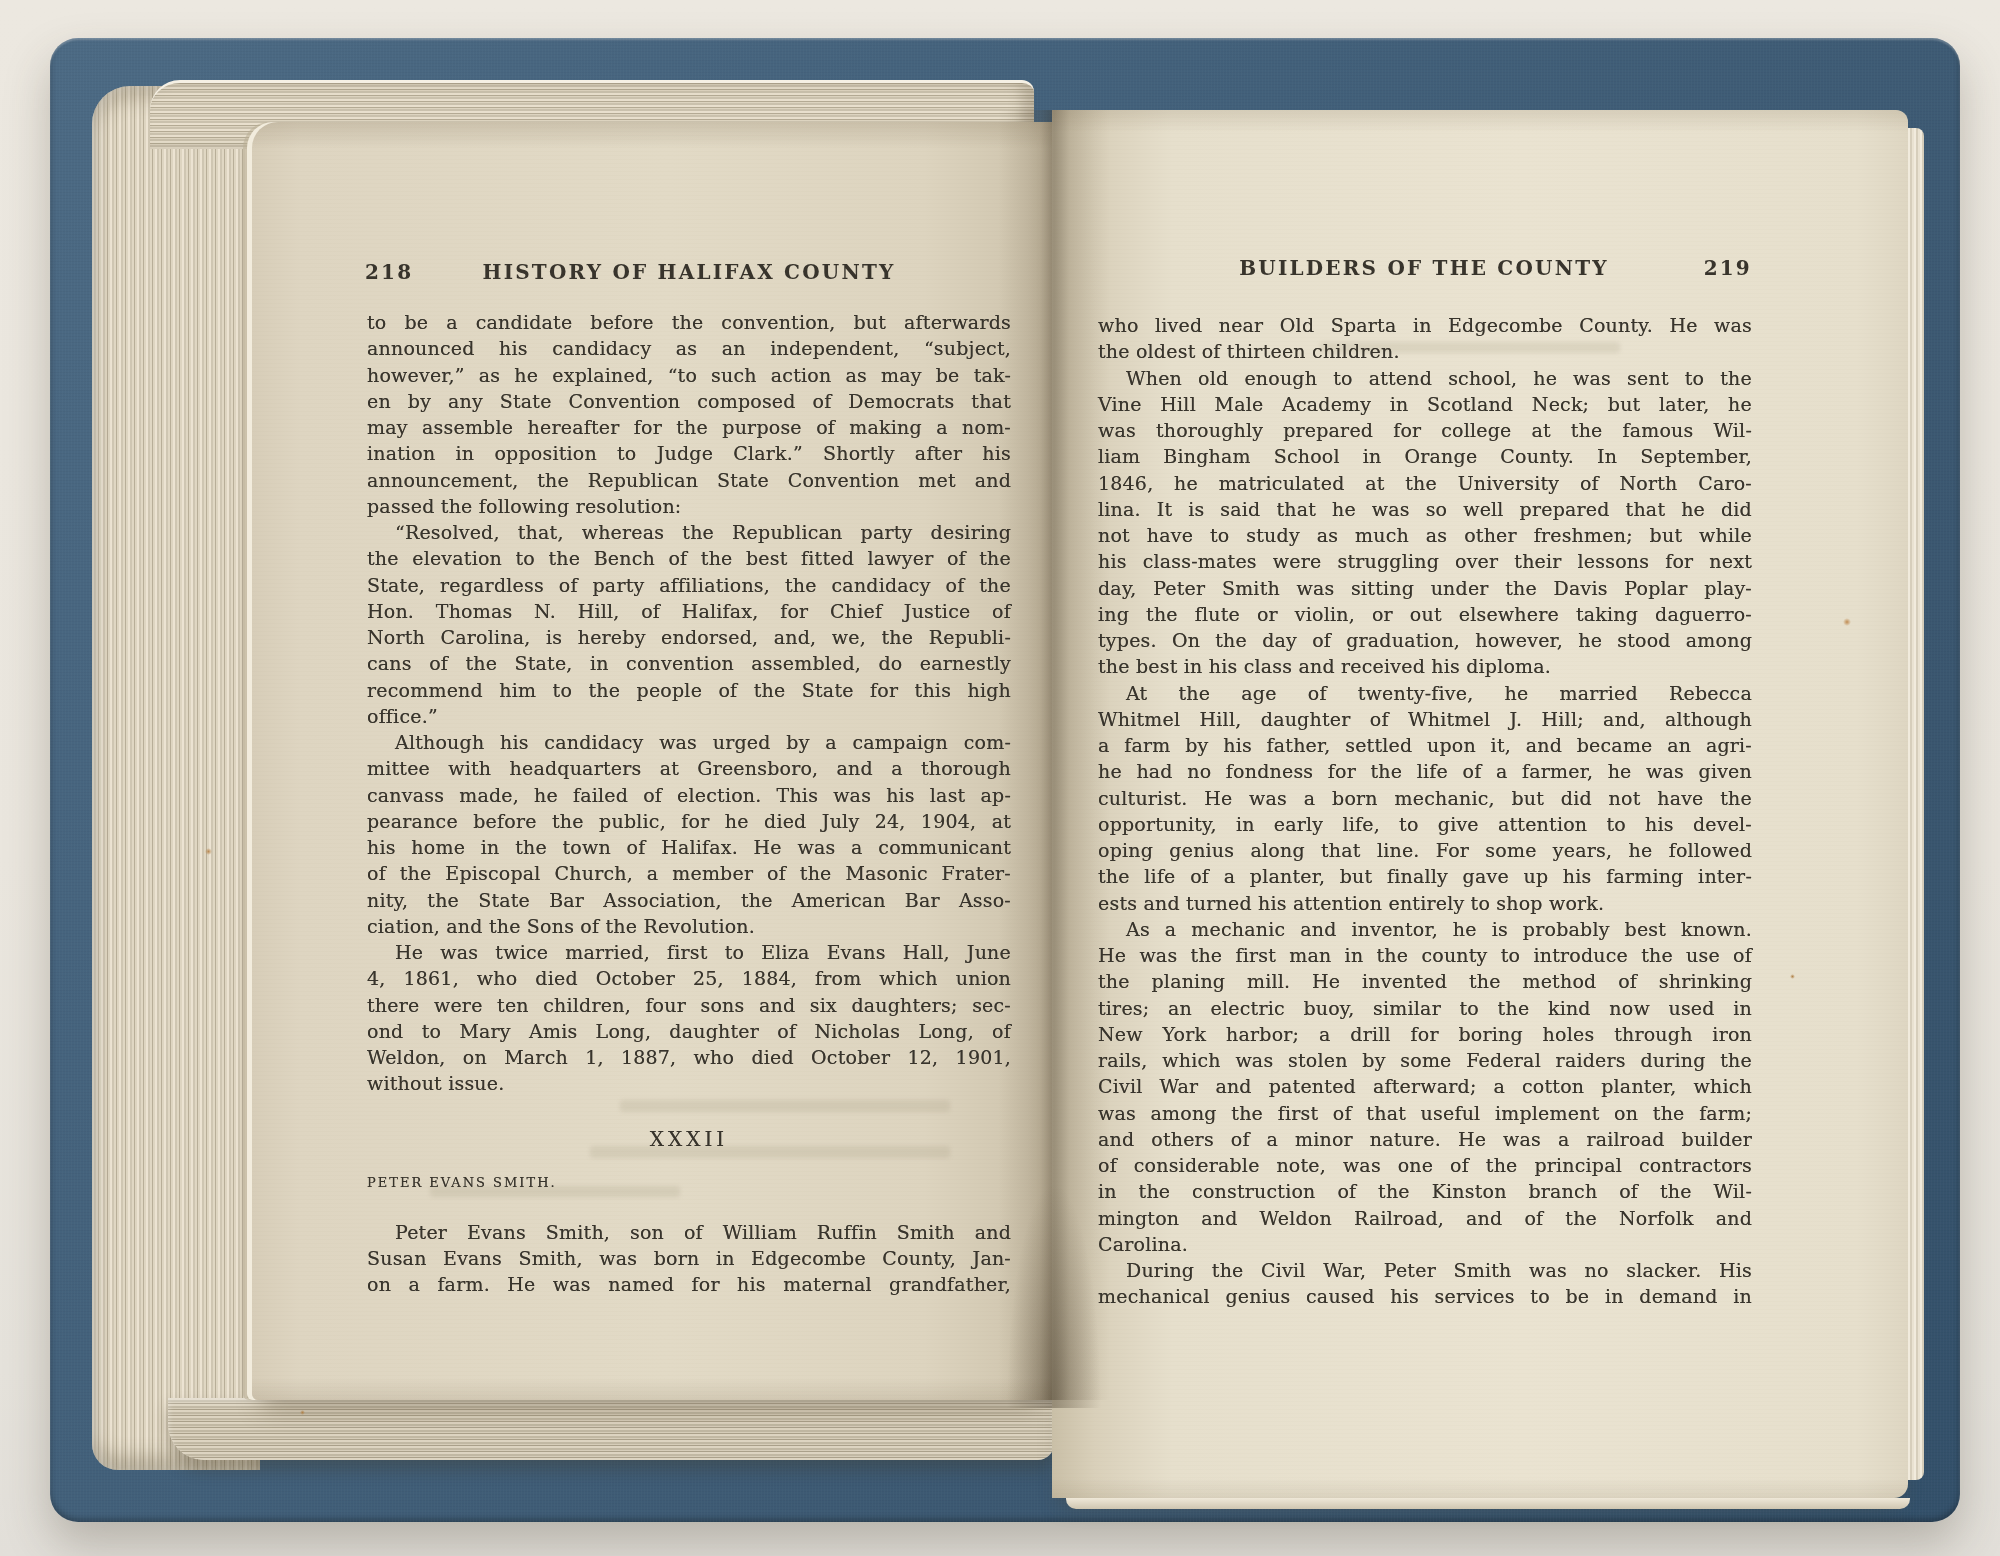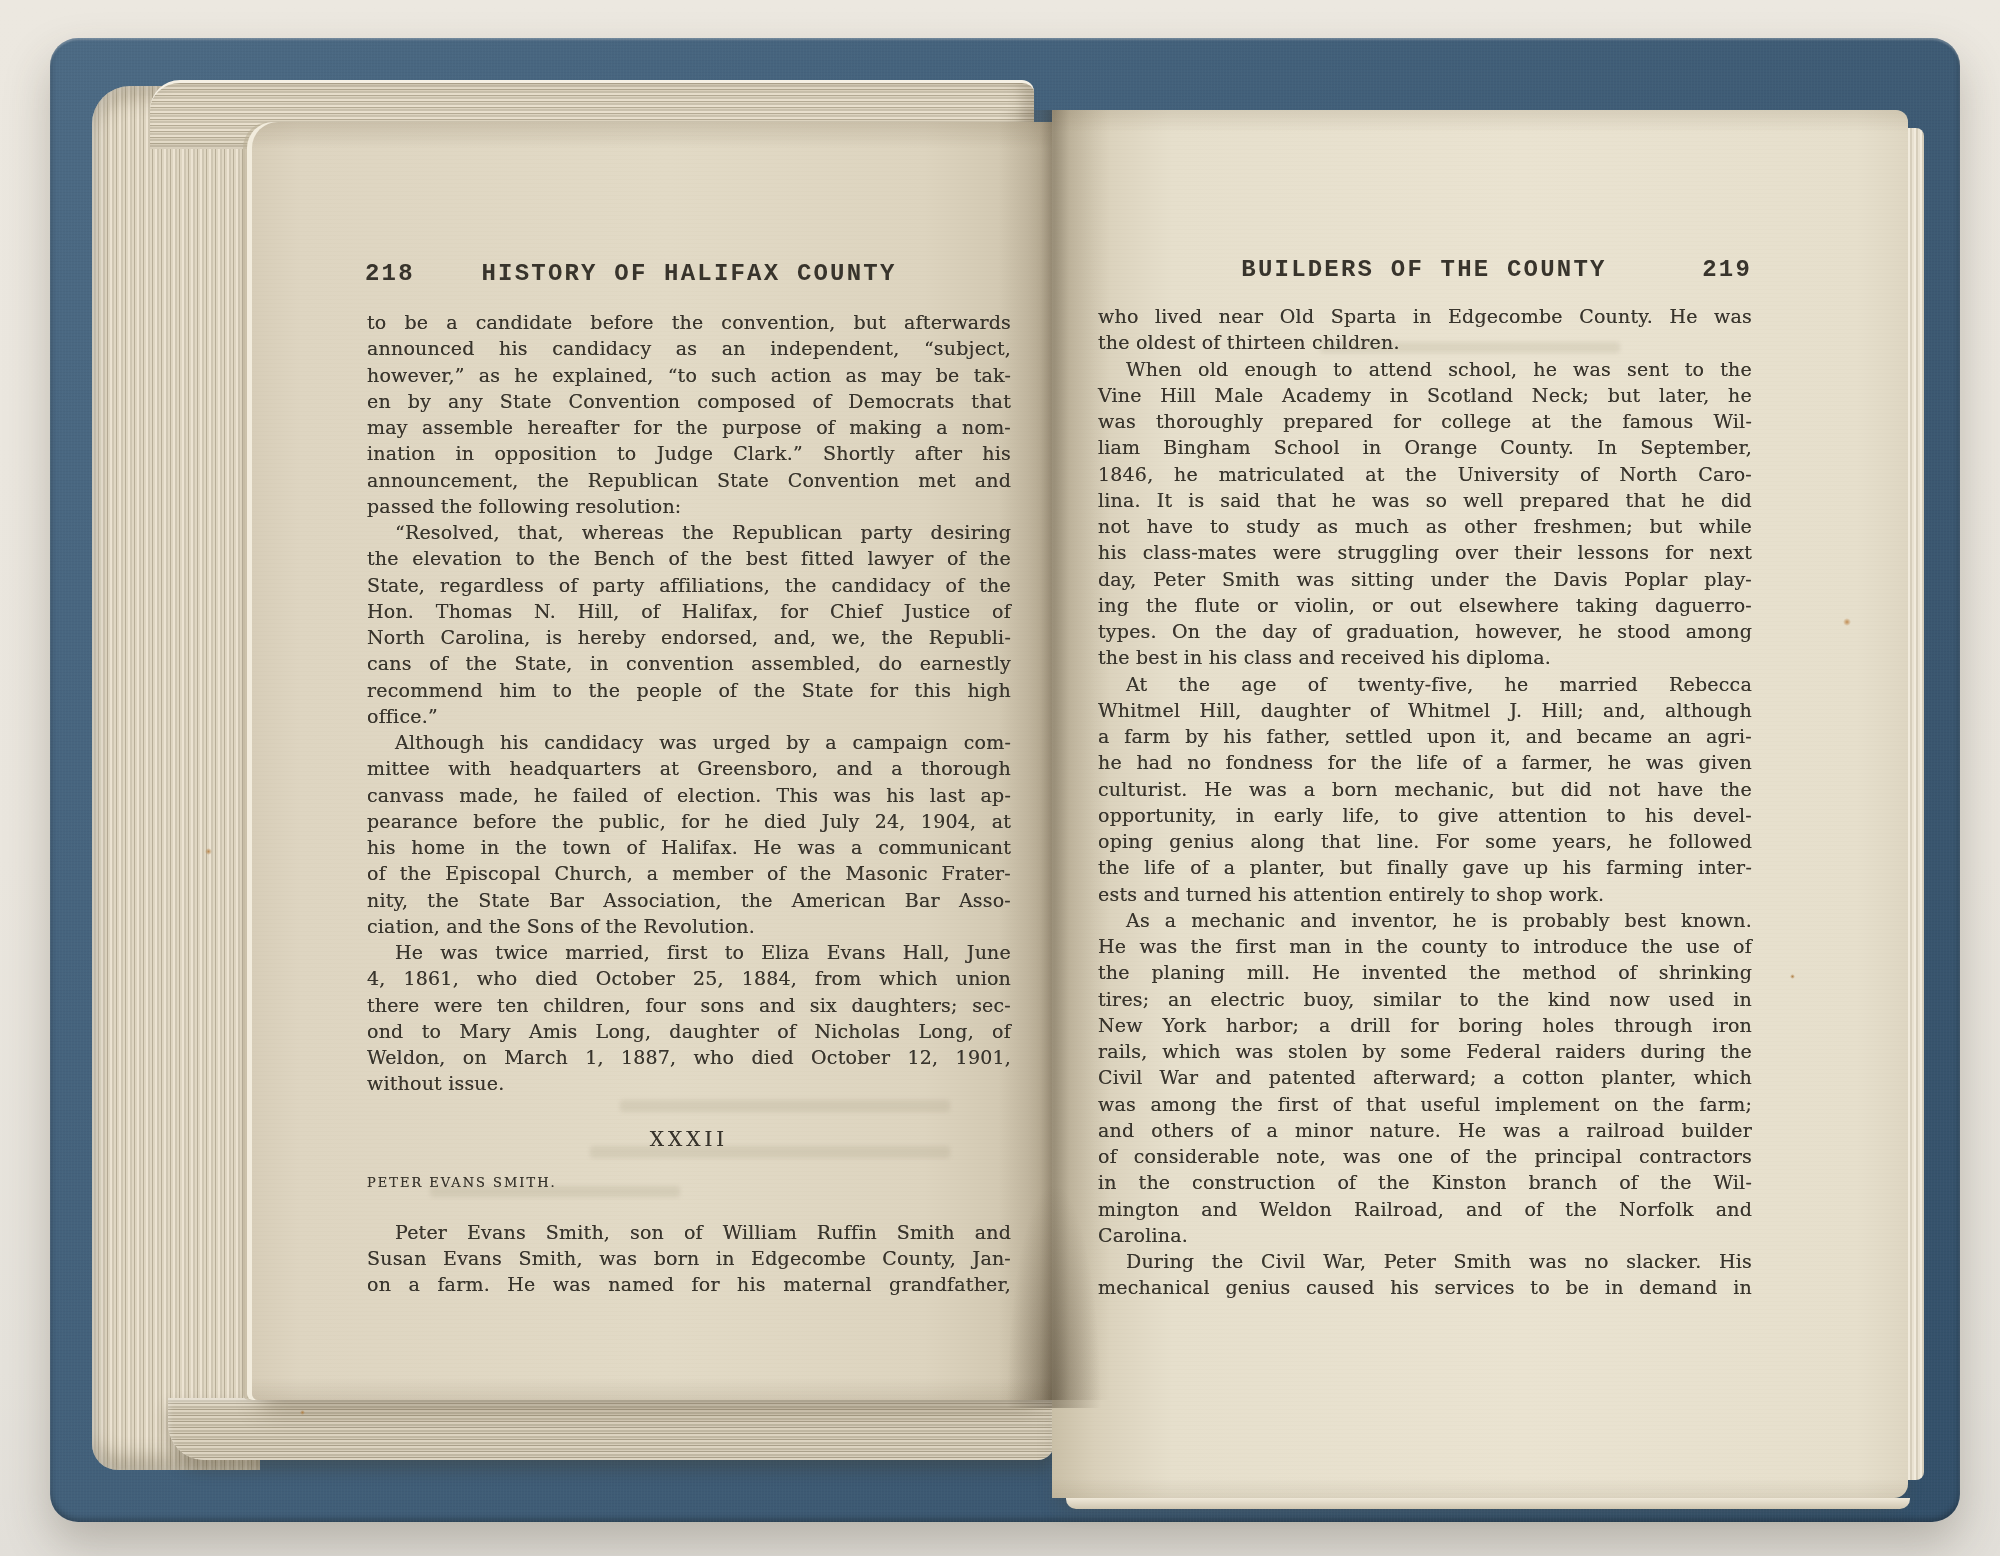--- a/index.html
+++ b/index.html
@@ -76,30 +76,30 @@
   }
   
   .gutter{
     position:absolute;left:998px;top:110px;width:112px;height:1290px;pointer-events:none;
     background:linear-gradient(90deg,rgba(92,76,52,0) 0%,rgba(92,76,52,.18) 38%,rgba(62,50,32,.34) 50%,rgba(92,76,52,.16) 64%,rgba(92,76,52,0) 100%);
   }
   .gutter::after{content:"";position:absolute;left:0;bottom:-8px;width:100%;height:320px;
     background:radial-gradient(60% 100% at 50% 100%,rgba(55,44,28,.35),rgba(55,44,28,0) 70%);}
   
   .col{position:absolute;color:#38342c;}
-  .head{height:30px;font-weight:bold;font-size:24px;letter-spacing:2.2px;font-family:Liberation Mono, monospace;}
+  .head{height:30px;font-weight:bold;font-size:20px;letter-spacing:2.2px;}
   .head .pagenum{position:absolute;top:0;font-weight:bold;}
   .head .head-title{text-align:center;}
   .left-head{left:365px;top:260px;width:648px;}
   .left-head .pagenum{left:0;}
   .right-head{left:1096px;top:256px;width:656px;}
   .right-head .pagenum{right:0;}
   .body-col{font-size:19px;line-height:26.25px;letter-spacing:.2px;text-shadow:0 0 .5px rgba(56,52,44,.65);}
   .left-body{left:367px;top:309px;width:644px;}
-  .right-body{left:1098px;top:303px;width:654px;}
+  .right-body{left:1098px;top:312px;width:654px;}
   .line{text-align:justify;text-align-last:justify;}
   .line.last{text-align-last:left;}
   .para.indent .line:first-child{text-indent:28px;}
   .sec-num{margin-top:30px;text-align:center;font-size:20px;letter-spacing:4px;line-height:24px;}
   .sec-title{margin-top:22px;font-size:13px;font-weight:normal;letter-spacing:2px;line-height:20px;}
   .sec-paras{margin-top:26px;}
   
   .ghost{position:absolute;background:rgba(138,127,99,.14);filter:blur(2.2px);border-radius:4px;pointer-events:none;}
   .g1{left:620px;top:1100px;width:330px;height:12px;}
   .g2{left:590px;top:1146px;width:360px;height:12px;}

